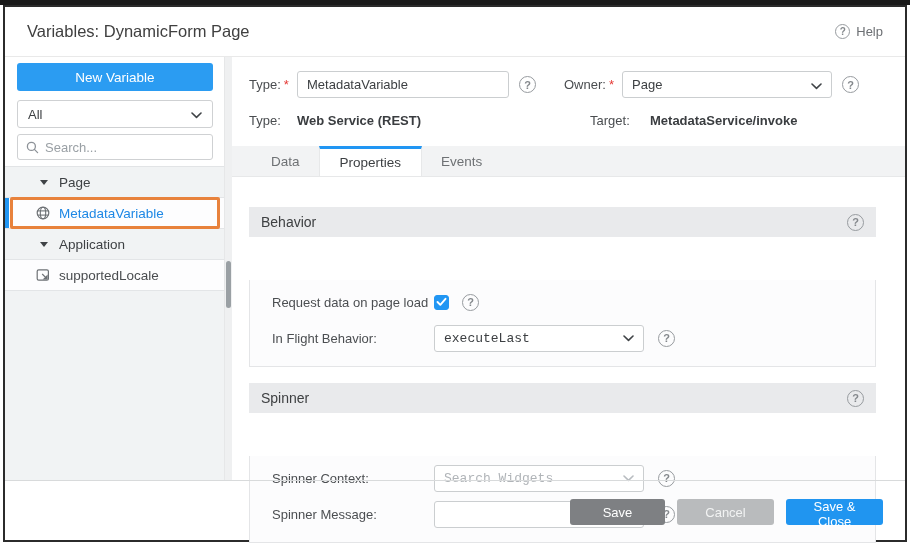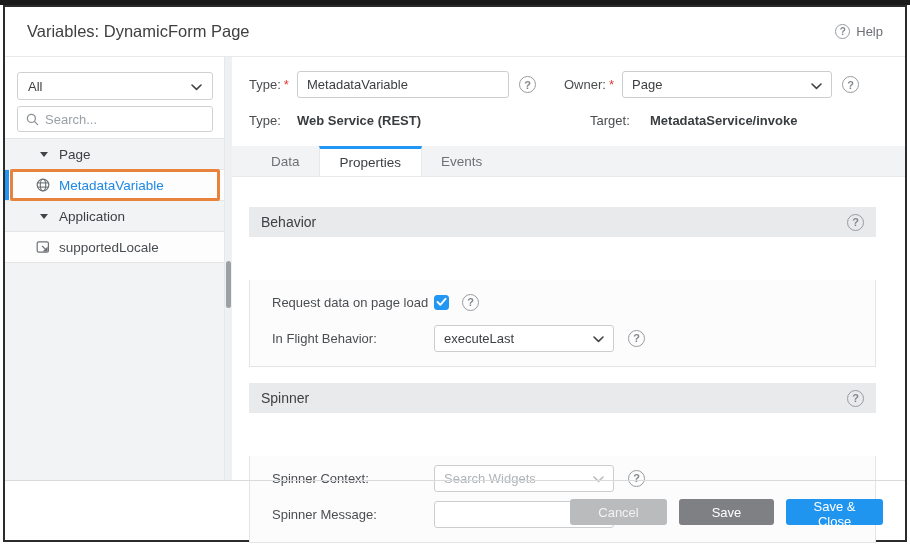--- a/index.html
+++ b/index.html
@@ -93,21 +93,21 @@
   
   .section { margin:30px 13px 0 0; }
   .section + .section { margin-top:16px; }
   .section-header { height:30px; background:#e9eaec; display:flex; align-items:center; padding:0 12px; }
   .section-title { font-size:14px; color:#3e4042; }
   .section-help { margin-left:auto; cursor:pointer; }
   .section-body { border:1px solid #e4e5e7; border-top:none; background:#fcfcfd; padding:8px 0 14px 22px;margin-top:43px; }
   .prop-row { display:flex; align-items:center; min-height:28px; }
   .prop-row + .prop-row { margin-top:8px; }
   .prop-label { width:162px; flex:0 0 162px; font-size:13px; color:#4b4e51; }
-  .ctrl-210 { width:180px; }
+  .ctrl-210 { width:210px;font-family:Liberation Mono, monospace; }
 
   .checkbox { width:15px; height:15px; border:1px solid #b5b8ba; border-radius:3px; background:#fff;
               display:inline-flex; align-items:center; justify-content:center; cursor:pointer; }
   .checkbox svg { visibility:hidden; }
   .checkbox.checked { background:#2196f3; border-color:#2196f3; }
   .checkbox.checked svg { visibility:visible; }
 
   
   .dialog-footer { flex:0 0 60px; border-top:1px solid #d8dadb; display:flex;
                    justify-content:flex-end; align-items:flex-start; padding:18px 22px 0 0; gap:12px; }
@@ -131,20 +131,21 @@
     <div class="header-help">
       <span class="q-circle">?</span>
       <span class="header-help-label">Help</span>
     </div>
   </div>
 
   <div class="dialog-body">
 
     <div class="sidebar">
       <div class="sidebar-top">
+        <button class="btn-new-variable">New Variable</button>
         <div class="filter-select">
           <span class="sel-text">All</span>
           <span style="margin-left:auto" class="chev">
             <svg width="11" height="7" viewBox="0 0 11 7">
                 <polyline points="1,1 5.5,5.3 10,1" fill="none" stroke="#3f4346" stroke-width="1.6" stroke-linecap="round" stroke-linejoin="round"></polyline>
               </svg>
           </span>
         </div>
         <div class="search-box">
           <span style="display:inline-flex;">
@@ -287,18 +288,18 @@
             <input class="text-input ctrl-210" type="text" value="" style="">
             <span class="q-circle help-q" style="margin-left:14px;">?</span>
           </div>
         </div>
       </div>
 
     </div>
   </div>
 
   <div class="dialog-footer">
+    <button class="btn btn-save">Save</button>
     <button class="btn btn-cancel">Cancel</button>
-    <button class="btn btn-save">Save</button>
     <button class="btn btn-primary">Save &amp; Close</button>
   </div>
 
 </div>
 
 </body></html>

